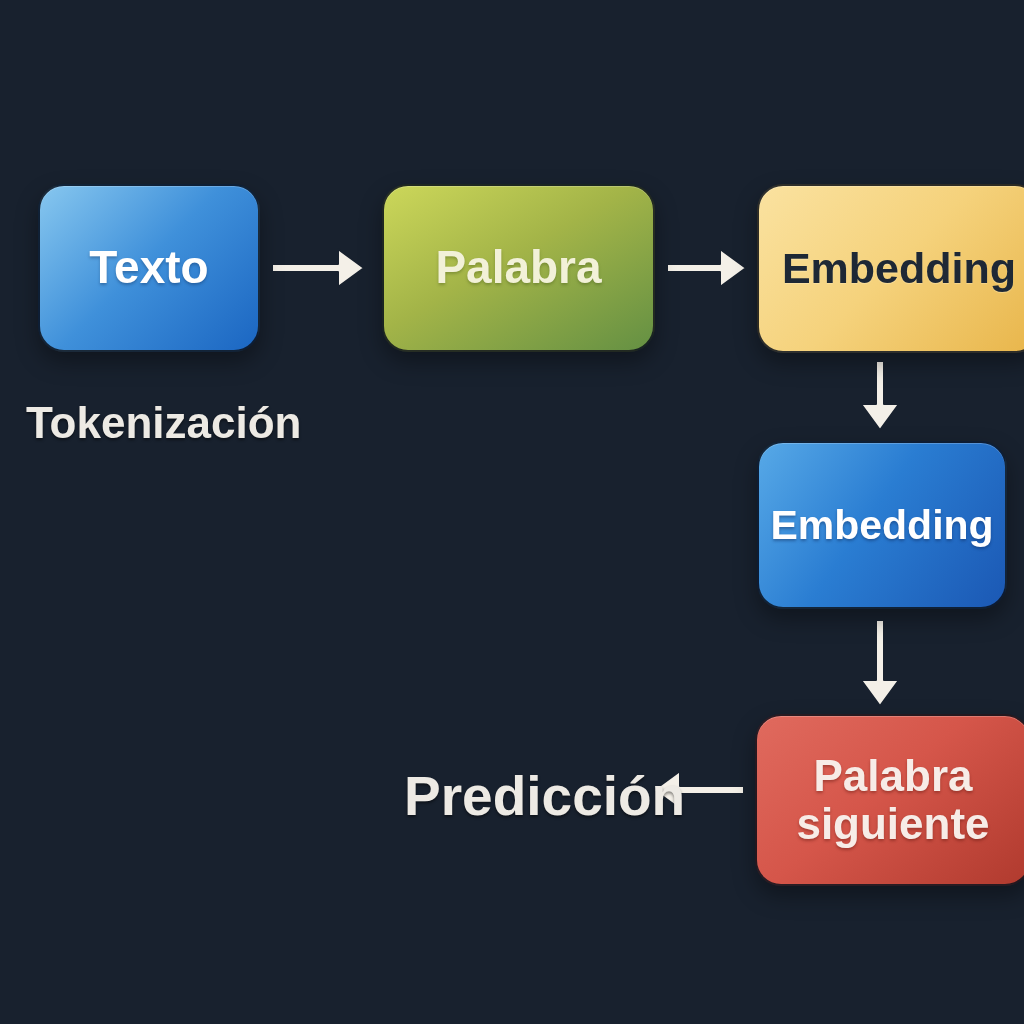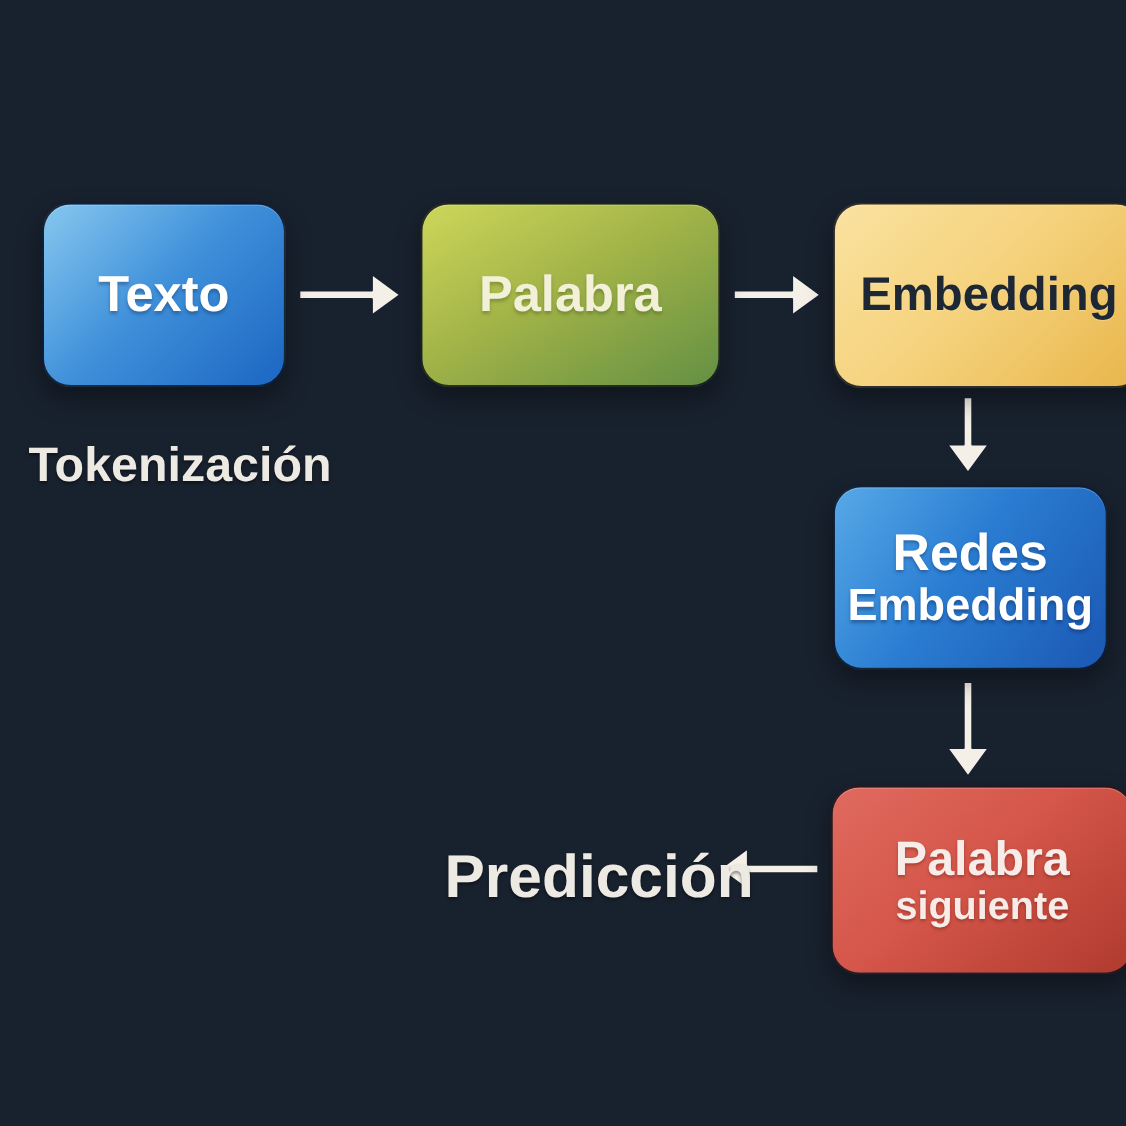--- a/index.html
+++ b/index.html
@@ -71,21 +71,21 @@
   }
   .node-redes .line1 { font-size: 47px; }
   .node-redes .line2 { font-size: 41px; }
   .node-palabra {
     left: 755px; top: 714px; width: 276px; height: 172px;
     background: linear-gradient(140deg, var(--palabra-from) 0%, #d5564a 45%, var(--palabra-to) 100%);
     color: var(--text-warm);
     text-shadow: 0 2px 3px rgba(90, 20, 12, 0.4);
   }
   .node-palabra .line1 { font-size: 44px; }
-  .node-palabra .line2 { font-size: 36px; }
+  .node-palabra .line2 { font-size: 44px; }
   .flow-label {
     position: absolute;
     font-weight: 700;
     color: var(--label-text);
     text-shadow: 0 2px 3px rgba(0, 0, 0, 0.45);
     white-space: nowrap;
   }
   .label-tokenizacion {
     left: 4px; top: 398px;
     font-size: 44px;
@@ -115,21 +115,20 @@
 
   <div class="node node-vectores">
     <span class="line1">Palabra</span>
   </div>
 
   <div class="node node-embedding">
     <span class="line1">Embedding</span>
   </div>
 
   <div class="node node-redes">
-    <span class="line1">Redes</span>
     <span class="line2">Embedding</span>
   </div>
 
   <div class="node node-palabra">
     <span class="line1">Palabra</span>
     <span class="line2">siguiente</span>
   </div>
 
   <div class="flow-label label-tokenizacion">Tokenización</div>
 

